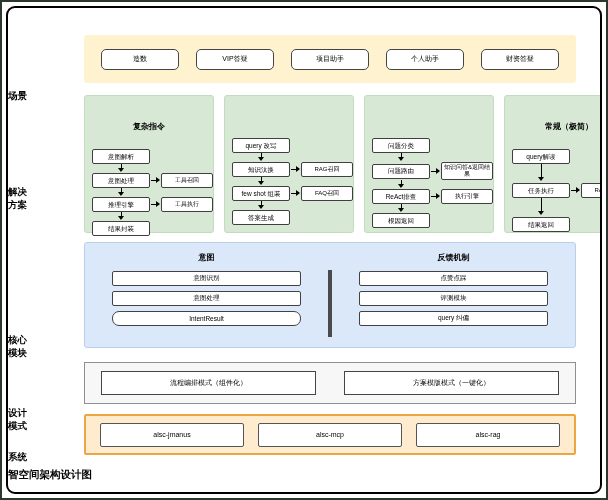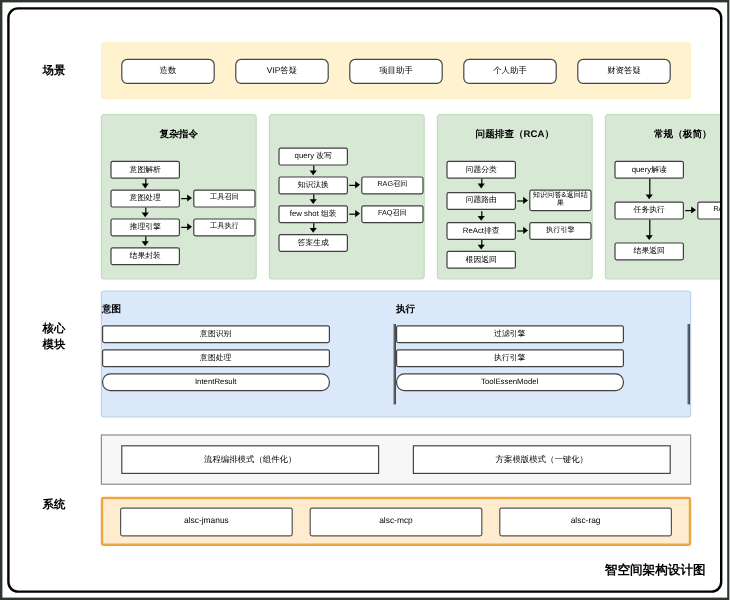--- a/index.html
+++ b/index.html
@@ -2,75 +2,83 @@
 <html><head>
 <meta charset="utf-8">
 <style>
   html,body{margin:0;padding:0;background:#fff;}
   *{box-sizing:border-box;}
   .canvas{width:608px;height:500px;border:2px solid #2e372e;background:#fff;padding:4px;
           font-family:"Liberation Sans","DejaVu Sans",sans-serif;color:#000;}
   .page{position:relative;width:100%;height:100%;border:2px solid #000;border-radius:9px;background:#fff;overflow:hidden;}
 
   
-  .lbl{position:absolute;left:0;width:74px;text-align:center;font-weight:bold;font-size:9.5px;line-height:13px;}
+  .lbl{position:absolute;left:0;width:74px;text-align:left;font-weight:bold;font-size:9.5px;line-height:13px;margin-top:36px;}
 
   
   .band{position:absolute;left:76px;width:492px;}
   .scenes{top:27px;height:48px;background:#fff3cf;border-radius:3px;display:flex;align-items:center;justify-content:space-evenly;}
   .scene-box{width:78px;height:21px;background:#fff;border:1px solid #454545;border-radius:5px;
              display:flex;align-items:center;justify-content:center;font-size:7px;}
 
   .solutions{top:87px;height:138px;display:flex;gap:10px;}
-  .panel{flex:1;background:#d7e8d4;border:1px solid #c3dcc0;border-radius:3px;padding-top:10px;}
+  .panel{flex:1;background:#d7e8d4;border:1px solid #c3dcc0;border-radius:3px;padding-top:25px;}
   .ptitle{text-align:center;font-weight:bold;font-size:8px;}
   .flow{margin:17px 0 0 7px;display:flex;flex-direction:column;align-items:flex-start;}
   .frow{display:flex;align-items:center;min-height:15px;}
   .sbox{width:58px;min-height:15px;background:#fff;border:1px solid #3f3f3f;border-radius:2px;
         display:flex;align-items:center;justify-content:center;text-align:center;
         font-size:6.5px;line-height:1.2;padding:1px 2px;}
   .sbox.side{width:52px;font-size:6px;}
   .va{position:relative;width:9px;height:9px;margin-left:25px;flex:none;}
   .va::before{content:"";position:absolute;left:4px;top:0;width:1px;height:5px;background:#000;}
   .va::after{content:"";position:absolute;left:1px;top:4px;border-left:3.5px solid transparent;border-right:3.5px solid transparent;border-top:4.5px solid #000;}
   .va.tall{height:19px;}
   .va.tall::before{height:14px;}
   .va.tall::after{top:13px;}
   .ha{position:relative;width:11px;height:9px;flex:none;}
   .ha::before{content:"";position:absolute;left:1px;top:4px;width:6px;height:1px;background:#000;}
   .ha::after{content:"";position:absolute;left:6px;top:1px;border-top:3.5px solid transparent;border-bottom:3.5px solid transparent;border-left:4.5px solid #000;}
 
   .modules{top:234px;height:106px;background:#dbe8fa;border:1px solid #b9d0ea;border-radius:3px;display:flex;}
-  .mcol{flex:1;display:flex;flex-direction:column;align-items:flex-start;}
+  .mcol{flex:1;display:flex;flex-direction:column;align-items:center;}
   .mhead{font-size:8px;font-weight:bold;margin:9px 0 3px;}
   .mbox{width:78%;height:15px;background:#fff;border:1px solid #424242;border-radius:2px;margin-top:5px;
         display:flex;align-items:center;justify-content:center;font-size:6.5px;}
   .mbox.rnd{border-radius:7px;}
   .mdiv{width:1px;background:#4a4a4a;margin:27px 0 10px;flex:none;}
 
   .patterns{top:354px;height:42px;background:#f7f7f7;border:1px solid #8f8f8f;display:flex;align-items:center;justify-content:center;gap:28px;}
   .pat-box{width:215px;height:24px;background:#fff;border:1px solid #454545;display:flex;align-items:center;justify-content:center;font-size:7px;}
 
   .systems{top:406px;height:41px;background:#ffeccf;border:2px solid #eba643;border-radius:2px;display:flex;align-items:center;justify-content:space-evenly;}
   .sys-box{width:144px;height:24px;background:#fff;border:1px solid #555;border-radius:2px;display:flex;align-items:center;justify-content:center;font-size:7px;}
 
-  .diagram-title{position:absolute;left:0;right:12px;top:460px;text-align:right;font-weight:bold;font-size:10.5px;}
+  .diagram-title{position:absolute;left:0;right:0;top:460px;text-align:left;font-weight:bold;font-size:10.5px;}
 </style>
 </head>
 <body>
 
 <div class="canvas">
 <div class="page">
 
   <div class="lbl" style="top:45px">
     <span>场景</span>
   </div>
-  <div class="lbl" style="top:260px">
+  <div class="lbl" style="top:141px">
+    <div>解决</div>
+    <div>方案</div>
+  </div>
+  <div class="lbl" style="top:289px">
     <div>核心</div>
     <div>模块</div>
+  </div>
+  <div class="lbl" style="top:362px">
+    <div>设计</div>
+    <div>模式</div>
   </div>
   <div class="lbl" style="top:406px">
     <span>系统</span>
   </div>
 
   <div class="band scenes">
     <div class="scene-box">造数</div>
     <div class="scene-box">VIP答疑</div>
     <div class="scene-box">项目助手</div>
     <div class="scene-box">个人助手</div>
@@ -122,21 +130,20 @@
           <div class="sbox side">FAQ召回</div>
         </div>
         <div class="va"></div>
         <div class="frow">
               <div class="sbox">答案生成</div>
             </div>
       </div>
     </div>
 
     <div class="panel">
-      <div class="ptitle">问题排查（RCA）</div>
       <div class="flow">
         <div class="frow">
               <div class="sbox">问题分类</div>
             </div>
         <div class="va"></div>
         <div class="frow">
           <div class="sbox">问题路由</div>
           <div class="ha"></div>
           <div class="sbox side">知识问答&amp;返回结果</div>
         </div>
@@ -176,28 +183,28 @@
 
   <div class="band modules">
     <div class="mcol">
       <div class="mhead">意图</div>
       <div class="mbox">意图识别</div>
       <div class="mbox">意图处理</div>
       <div class="mbox rnd">IntentResult</div>
     </div>
     <div class="mdiv"></div>
     <div class="mdiv"></div>
+    <div class="mdiv"></div>
+    <div class="mdiv"></div>
     <div class="mcol">
-      <div class="mhead">执行</div>
-      <div class="mbox">过滤引擎</div>
-      <div class="mbox">执行引擎</div>
-      <div class="mbox rnd">ToolEssenModel</div>
-    </div>
-    <div class="mdiv"></div>
-    <div class="mdiv"></div>
+      <div class="mhead">反馈机制</div>
+      <div class="mbox">点赞点踩</div>
+      <div class="mbox">评测模块</div>
+      <div class="mbox">query 纠偏</div>
+    </div>
   </div>
 
   <div class="band patterns">
     <div class="pat-box">流程编排模式（组件化）</div>
     <div class="pat-box">方案模版模式（一键化）</div>
   </div>
 
   <div class="band systems">
     <div class="sys-box">alsc-jmanus</div>
     <div class="sys-box">alsc-mcp</div>

